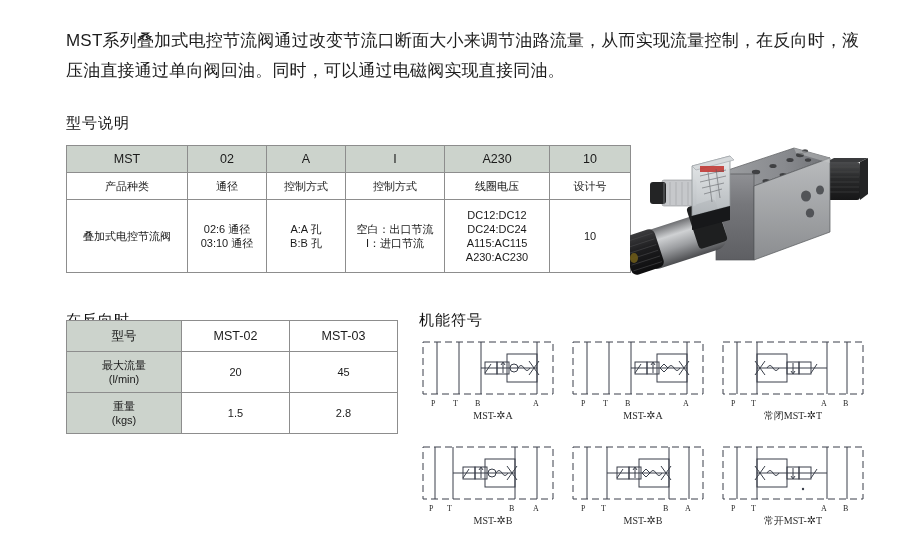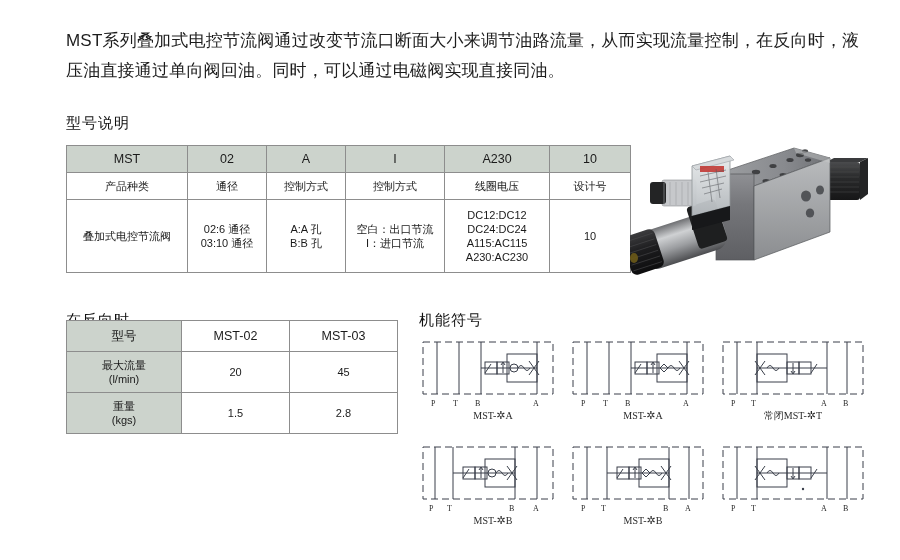--- a/index.html
+++ b/index.html
@@ -506,15 +506,18 @@
         <path d="M48 32 q3 -5 6 0 q3 5 6 0"></path>
       </g>
       <circle cx="84" cy="48" r="1.2" fill="#3a3f4a" stroke="none"></circle>
       <g fill="#2a2a2a" font-family="'Liberation Serif',serif" font-size="8">
         <text x="12" y="70">P</text>
         <text x="32" y="70">T</text>
         <text x="102" y="70">A</text>
         <text x="124" y="70">B</text>
       </g>
     </svg>
+    <div class="sym-caption">
+      <span class="cn">常开</span><span>MST-</span><span class="star">✲</span><span>T</span>
+    </div>
   </div>
 
 </div>
 
 </body></html>

